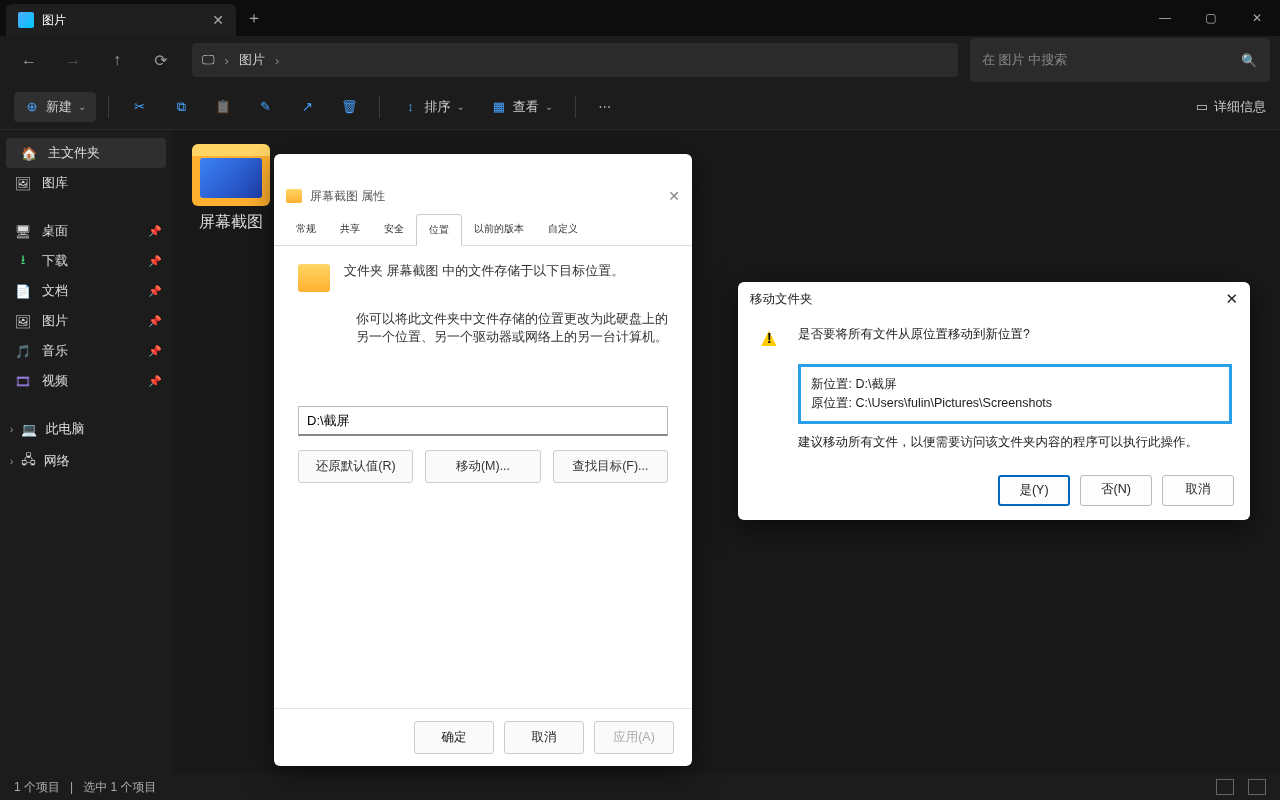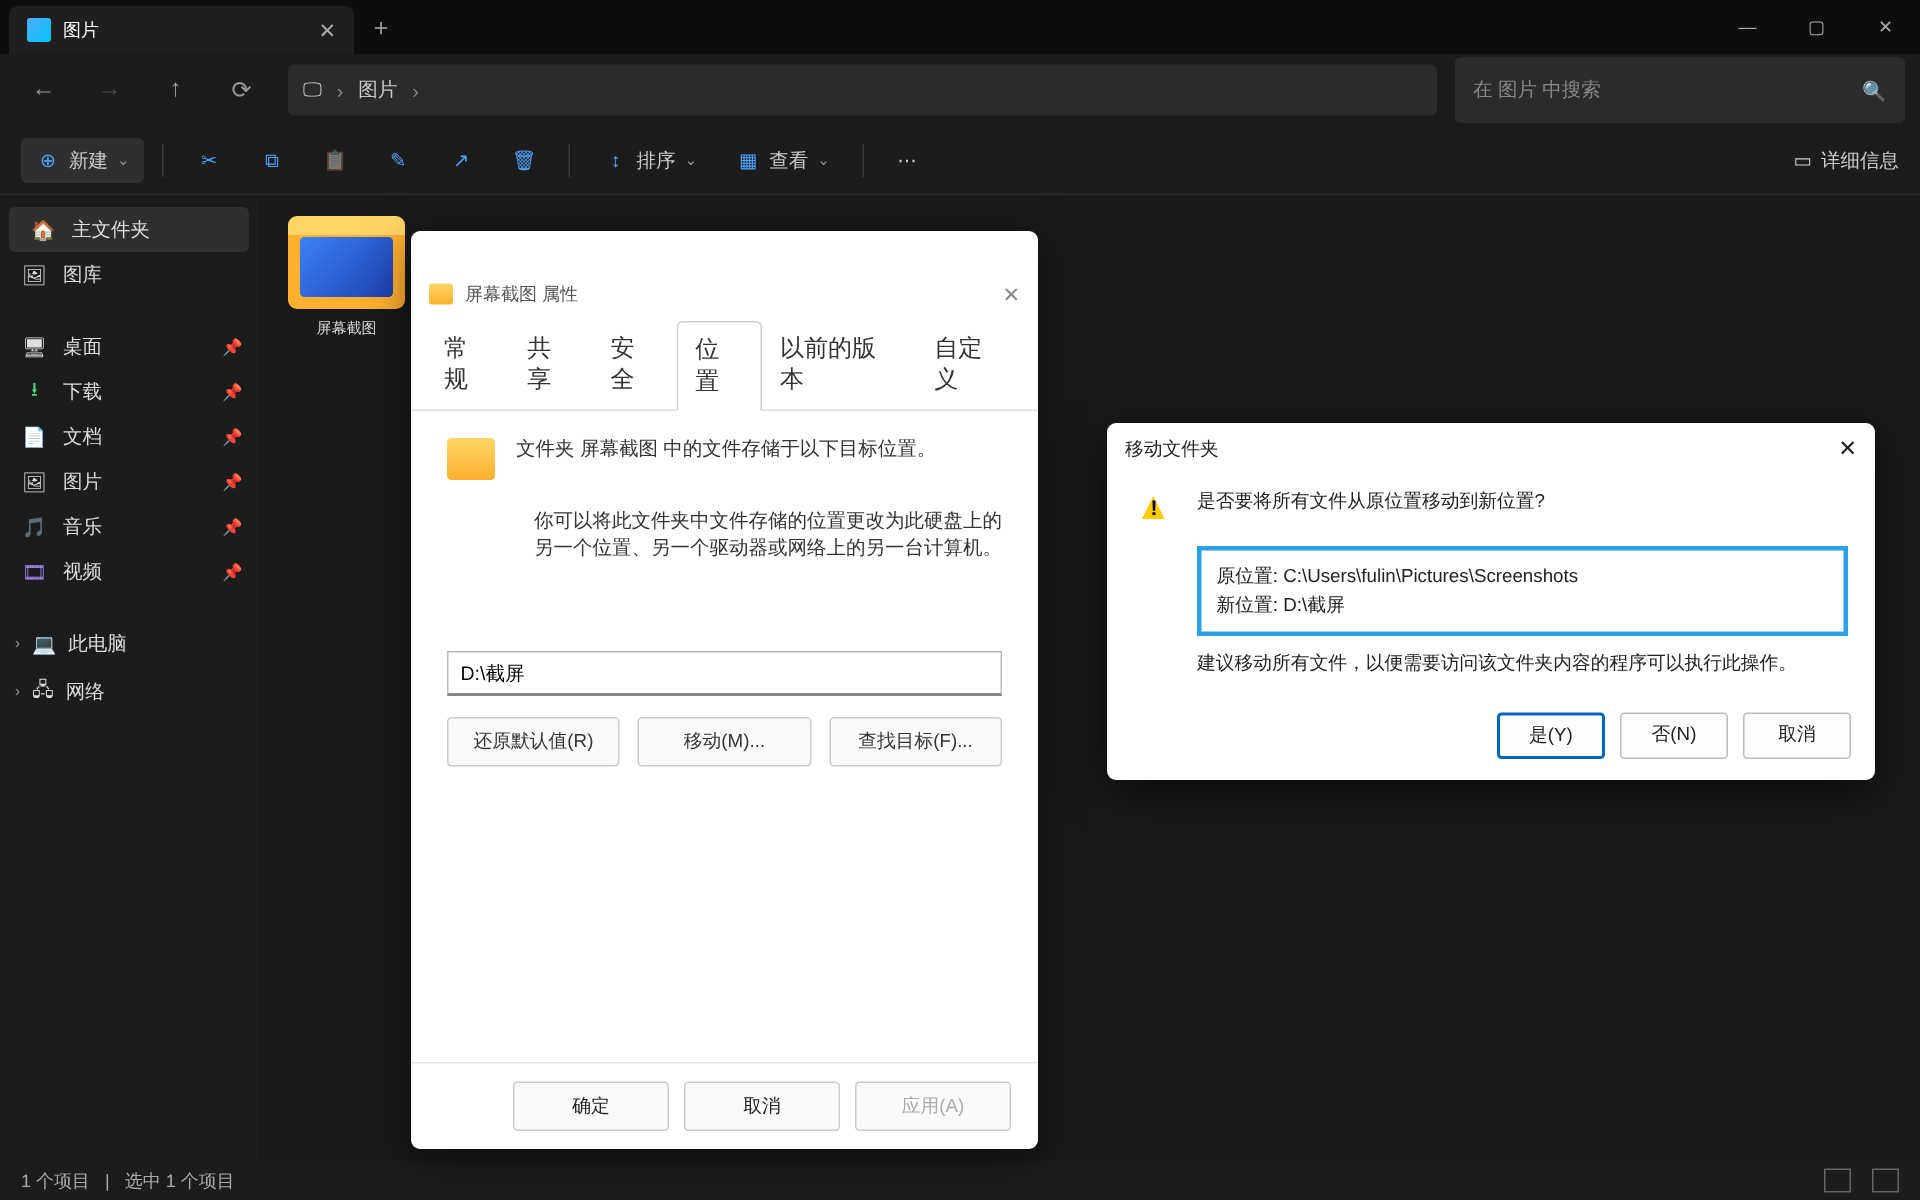--- a/index.html
+++ b/index.html
@@ -41,43 +41,43 @@
 .sitem .sico { width: 18px; height: 18px; display: flex; align-items: center; justify-content: center; }
 .sitem .pin { position: absolute; right: 10px; color: #888; font-size: 11px; }
 .sgap { height: 18px; }
 .tree-item { display: flex; align-items: center; gap: 8px; padding: 6px 10px; font-size: 13px; color: #ddd; }
 .tree-item .chv { font-size: 10px; color: #999; }
 
 .content { flex: 1; background: #191919; padding: 14px; display: flex; align-items: flex-start; gap: 14px; }
 .folder-item { width: 90px; display: flex; flex-direction: column; align-items: center; gap: 6px; }
 .folder-thumb { width: 78px; height: 62px; background: linear-gradient(#ffd666 0 20%, #ffb02e 20% 100%); border-radius: 6px; position: relative; overflow: hidden; }
 .folder-thumb::after { content:''; position:absolute; left:8px; top:14px; right:8px; bottom:8px; background: linear-gradient(135deg,#3b82f6,#1e40af); border-radius: 3px; }
-.folder-label { font-size: 10px; color: #ddd; }
+.folder-label { font-size: 16px; color: #ddd; }
 
 
 .statusbar { position: absolute; bottom: 0; left: 0; right: 0; height: 26px; background: #1c1c1c; display: flex; align-items: center; padding: 0 14px; font-size: 12px; color: #aaa; gap: 10px; }
 .statspacer { flex: 1; }
 .viewtoggle { width: 18px; height: 16px; border: 1px solid #666; display: inline-block; margin-left: 4px; }
 
 
 .props { position: absolute; left: 274px; top: 154px; width: 418px; height: 612px; background: #fff; color: #222; border-radius: 6px; box-shadow: 0 8px 30px rgba(0,0,0,.5); display: flex; flex-direction: column; }
 .props-title { height: 36px; display: flex; align-items: center; padding: 0 12px; gap: 8px; font-size: 12px; color: #555; margin-top: 24px; }
 .props-title .fico { width: 16px; height: 14px; background: linear-gradient(#ffd666,#ffb02e); border-radius: 2px; }
 .props-close { margin-left: auto; color: #888; font-size: 14px; }
-.props-tabs { display: flex; padding: 0 10px; border-bottom: 1px solid #ddd; font-size: 16px; }
+.props-tabs { display: flex; padding: 0 10px; border-bottom: 1px solid #ddd; font-size: 10px; }
 .ptab { padding: 8px 12px; color: #333; }
 .ptab.active { border: 1px solid #ccc; border-bottom: 1px solid #fff; border-radius: 4px 4px 0 0; margin-bottom: -1px; background: #fff; }
 .props-body { flex: 1; padding: 16px 24px; font-size: 13px; color: #333; }
 .props-body .pbrow { display: flex; gap: 14px; align-items: flex-start; margin-bottom: 18px; }
 .props-body .pbico { width: 32px; height: 28px; background: linear-gradient(#ffd666,#ffb02e); border-radius: 3px; flex: none; margin-top: 2px; }
 .path-input { border: 1px solid #bbb; border-bottom: 2px solid #888; padding: 6px 8px; width: 100%; font-size: 13px; margin-top: 60px; margin-bottom: 14px; }
 .props-btnrow { display: flex; gap: 12px; }
 .pbtn { flex: 1; border: 1px solid #ccc; background: #fafafa; padding: 7px 0; font-size: 12.5px; text-align: center; border-radius: 3px; }
 .props-footer { display: flex; justify-content: flex-end; gap: 10px; padding: 12px 18px; border-top: 1px solid #e5e5e5; }
-.props-footer .pbtn { flex: none; width: 104px; }
+.props-footer .pbtn { flex: none; width: 80px; }
 .props-footer .pbtn.disabled { color: #aaa; }
 
 
 .confirm { position: absolute; left: 738px; top: 282px; width: 512px; background: #fff; color: #222; border-radius: 6px; box-shadow: 0 8px 30px rgba(0,0,0,.6); }
 .confirm-title { height: 34px; display: flex; align-items: center; padding: 0 12px; font-size: 12.5px; }
 .confirm-close { margin-left: auto; font-size: 15px; }
 .confirm-body { padding: 10px 18px 14px; font-size: 12.5px; }
 .cbrow { display: flex; gap: 14px; align-items: flex-start; }
 .warn-ico { width: 28px; height: 28px; flex: none; position: relative; }
 .warn-ico::before { content:'▲'; color: #ffcc00; font-size: 26px; position: absolute; left:0; top:-4px; }
@@ -278,22 +278,22 @@
   <div class="confirm-title">
     <span data="">移动文件夹</span>
     <span class="confirm-close">✕</span>
   </div>
   <div class="confirm-body">
     <div class="cbrow">
       <div class="warn-ico"></div>
       <div>是否要将所有文件从原位置移动到新位置?</div>
     </div>
     <div class="locbox">
+      <div><span>新位置:</span> <span>D:\截屏</span></div>
       <div><span>原位置:</span> <span>C:\Users\fulin\Pictures\Screenshots</span></div>
-      <div><span>新位置:</span> <span>D:\截屏</span></div>
     </div>
     <div class="advice">建议移动所有文件，以便需要访问该文件夹内容的程序可以执行此操作。</div>
   </div>
   <div class="confirm-footer">
     <div class="cbtn primary">是(Y)</div>
     <div class="cbtn">否(N)</div>
     <div class="cbtn">取消</div>
   </div>
 </div>
 

